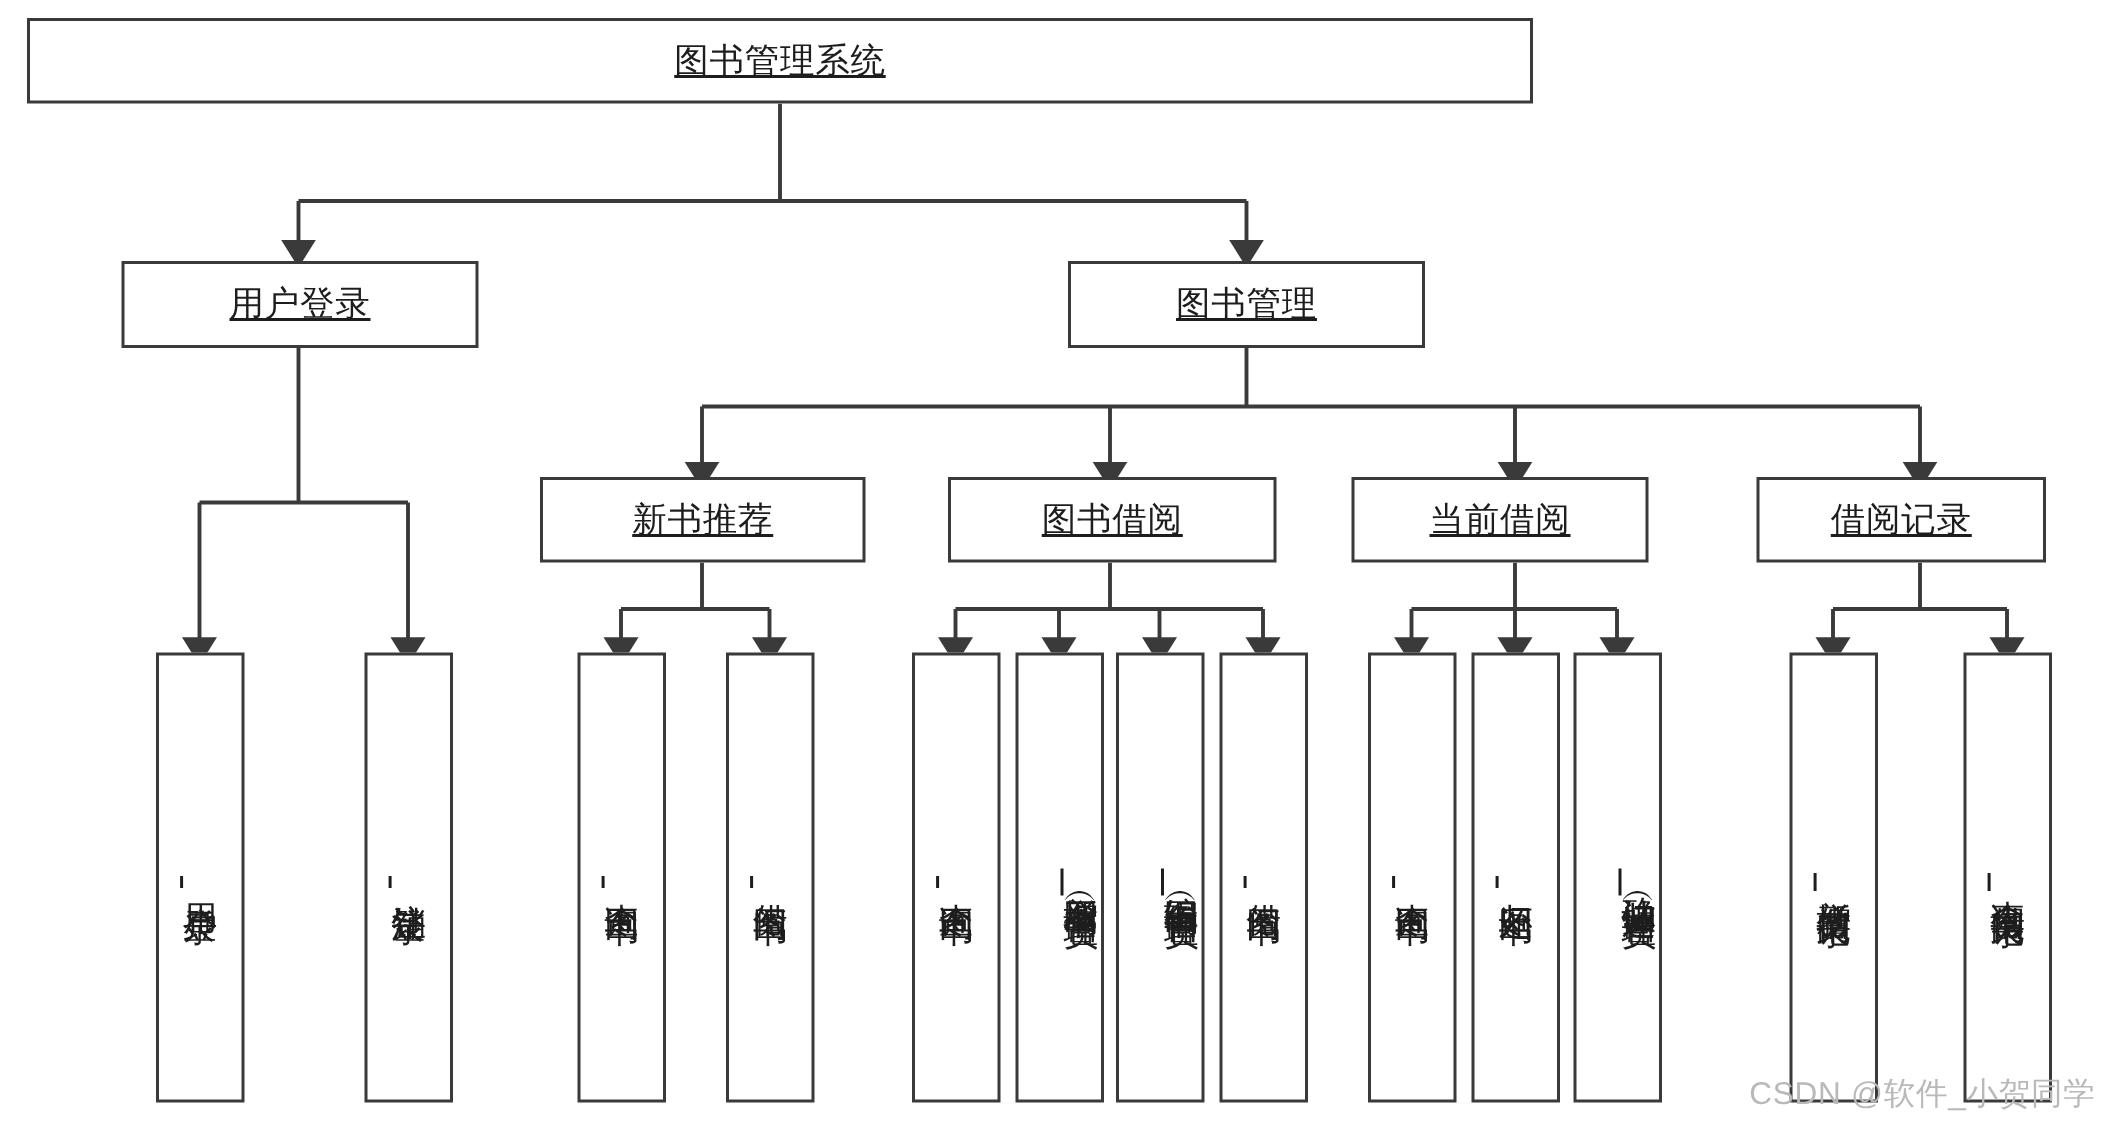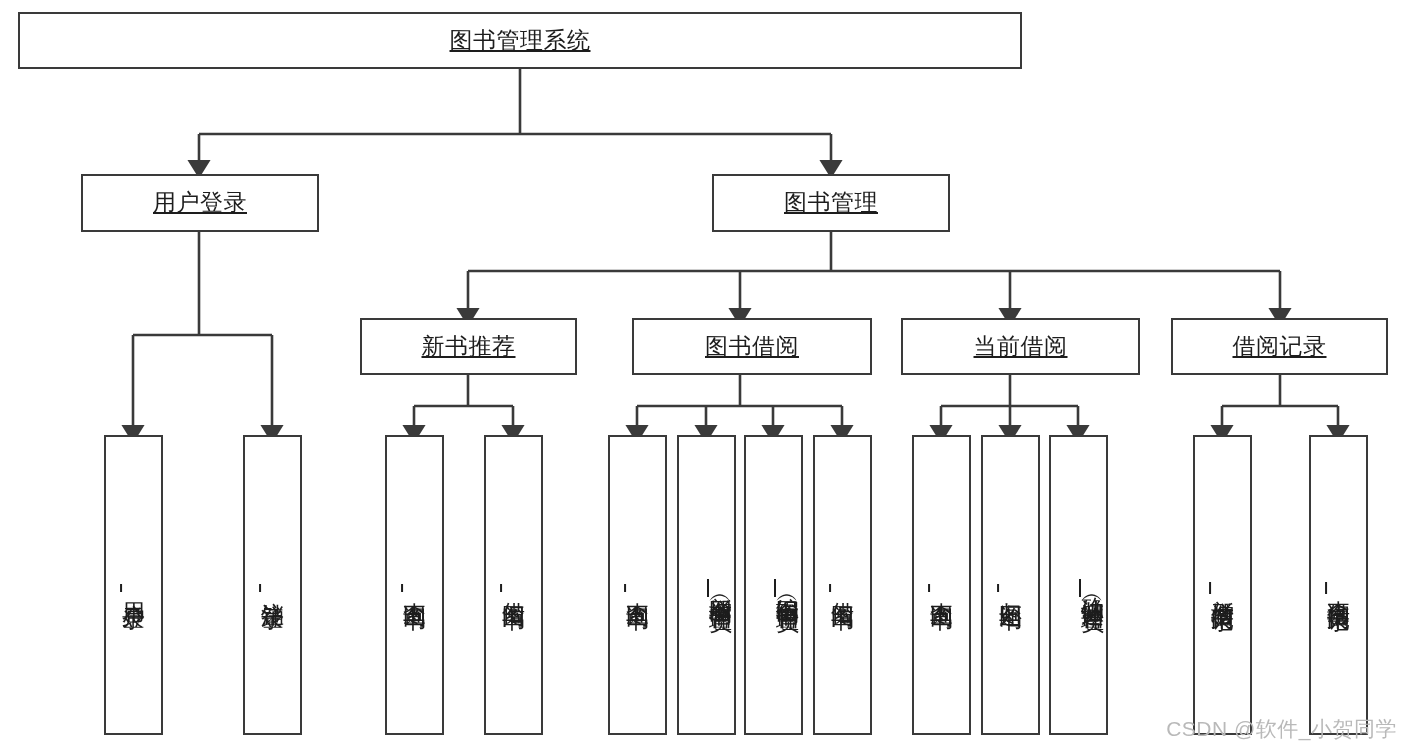--- a/index.html
+++ b/index.html
@@ -132,27 +132,27 @@
   <div class="node horiz" style="left:81px; top:174px; width:238px; height:58px;">
     <span class="node-label">用户登录</span>
   </div>
   <div class="node horiz" style="left:360px; top:318px; width:217px; height:57px;">
     <span class="node-label">新书推荐</span>
   </div>
 
   <div class="node horiz" style="left:712px; top:174px; width:238px; height:58px;">
     <span class="node-label">图书管理</span>
   </div>
-  <div class="node horiz" style="left:632px; top:318px; width:240px; height:57px;">
+  <div class="node horiz" style="left:632px; top:318px; width:219px; height:57px;">
     <span class="node-label">图书借阅</span>
   </div>
-  <div class="node horiz" style="left:901px; top:318px; width:239px; height:57px;">
+  <div class="node horiz" style="left:901px; top:318px; width:198px; height:57px;">
     <span class="node-label">当前借阅</span>
   </div>
-  <div class="node horiz" style="left:1171px; top:318px; width:217px; height:57px;">
+  <div class="node horiz" style="left:1171px; top:318px; width:193px; height:57px;">
     <span class="node-label">借阅记录</span>
   </div>
 
   <div class="node vert centered" style="left:104px; top:435px; width:59px; height:300px;">
     <span class="node-label">用户登录</span>
   </div>
   <div class="node vert centered" style="left:243px; top:435px; width:59px; height:300px;">
     <span class="node-label">注销登录</span>
   </div>
 

